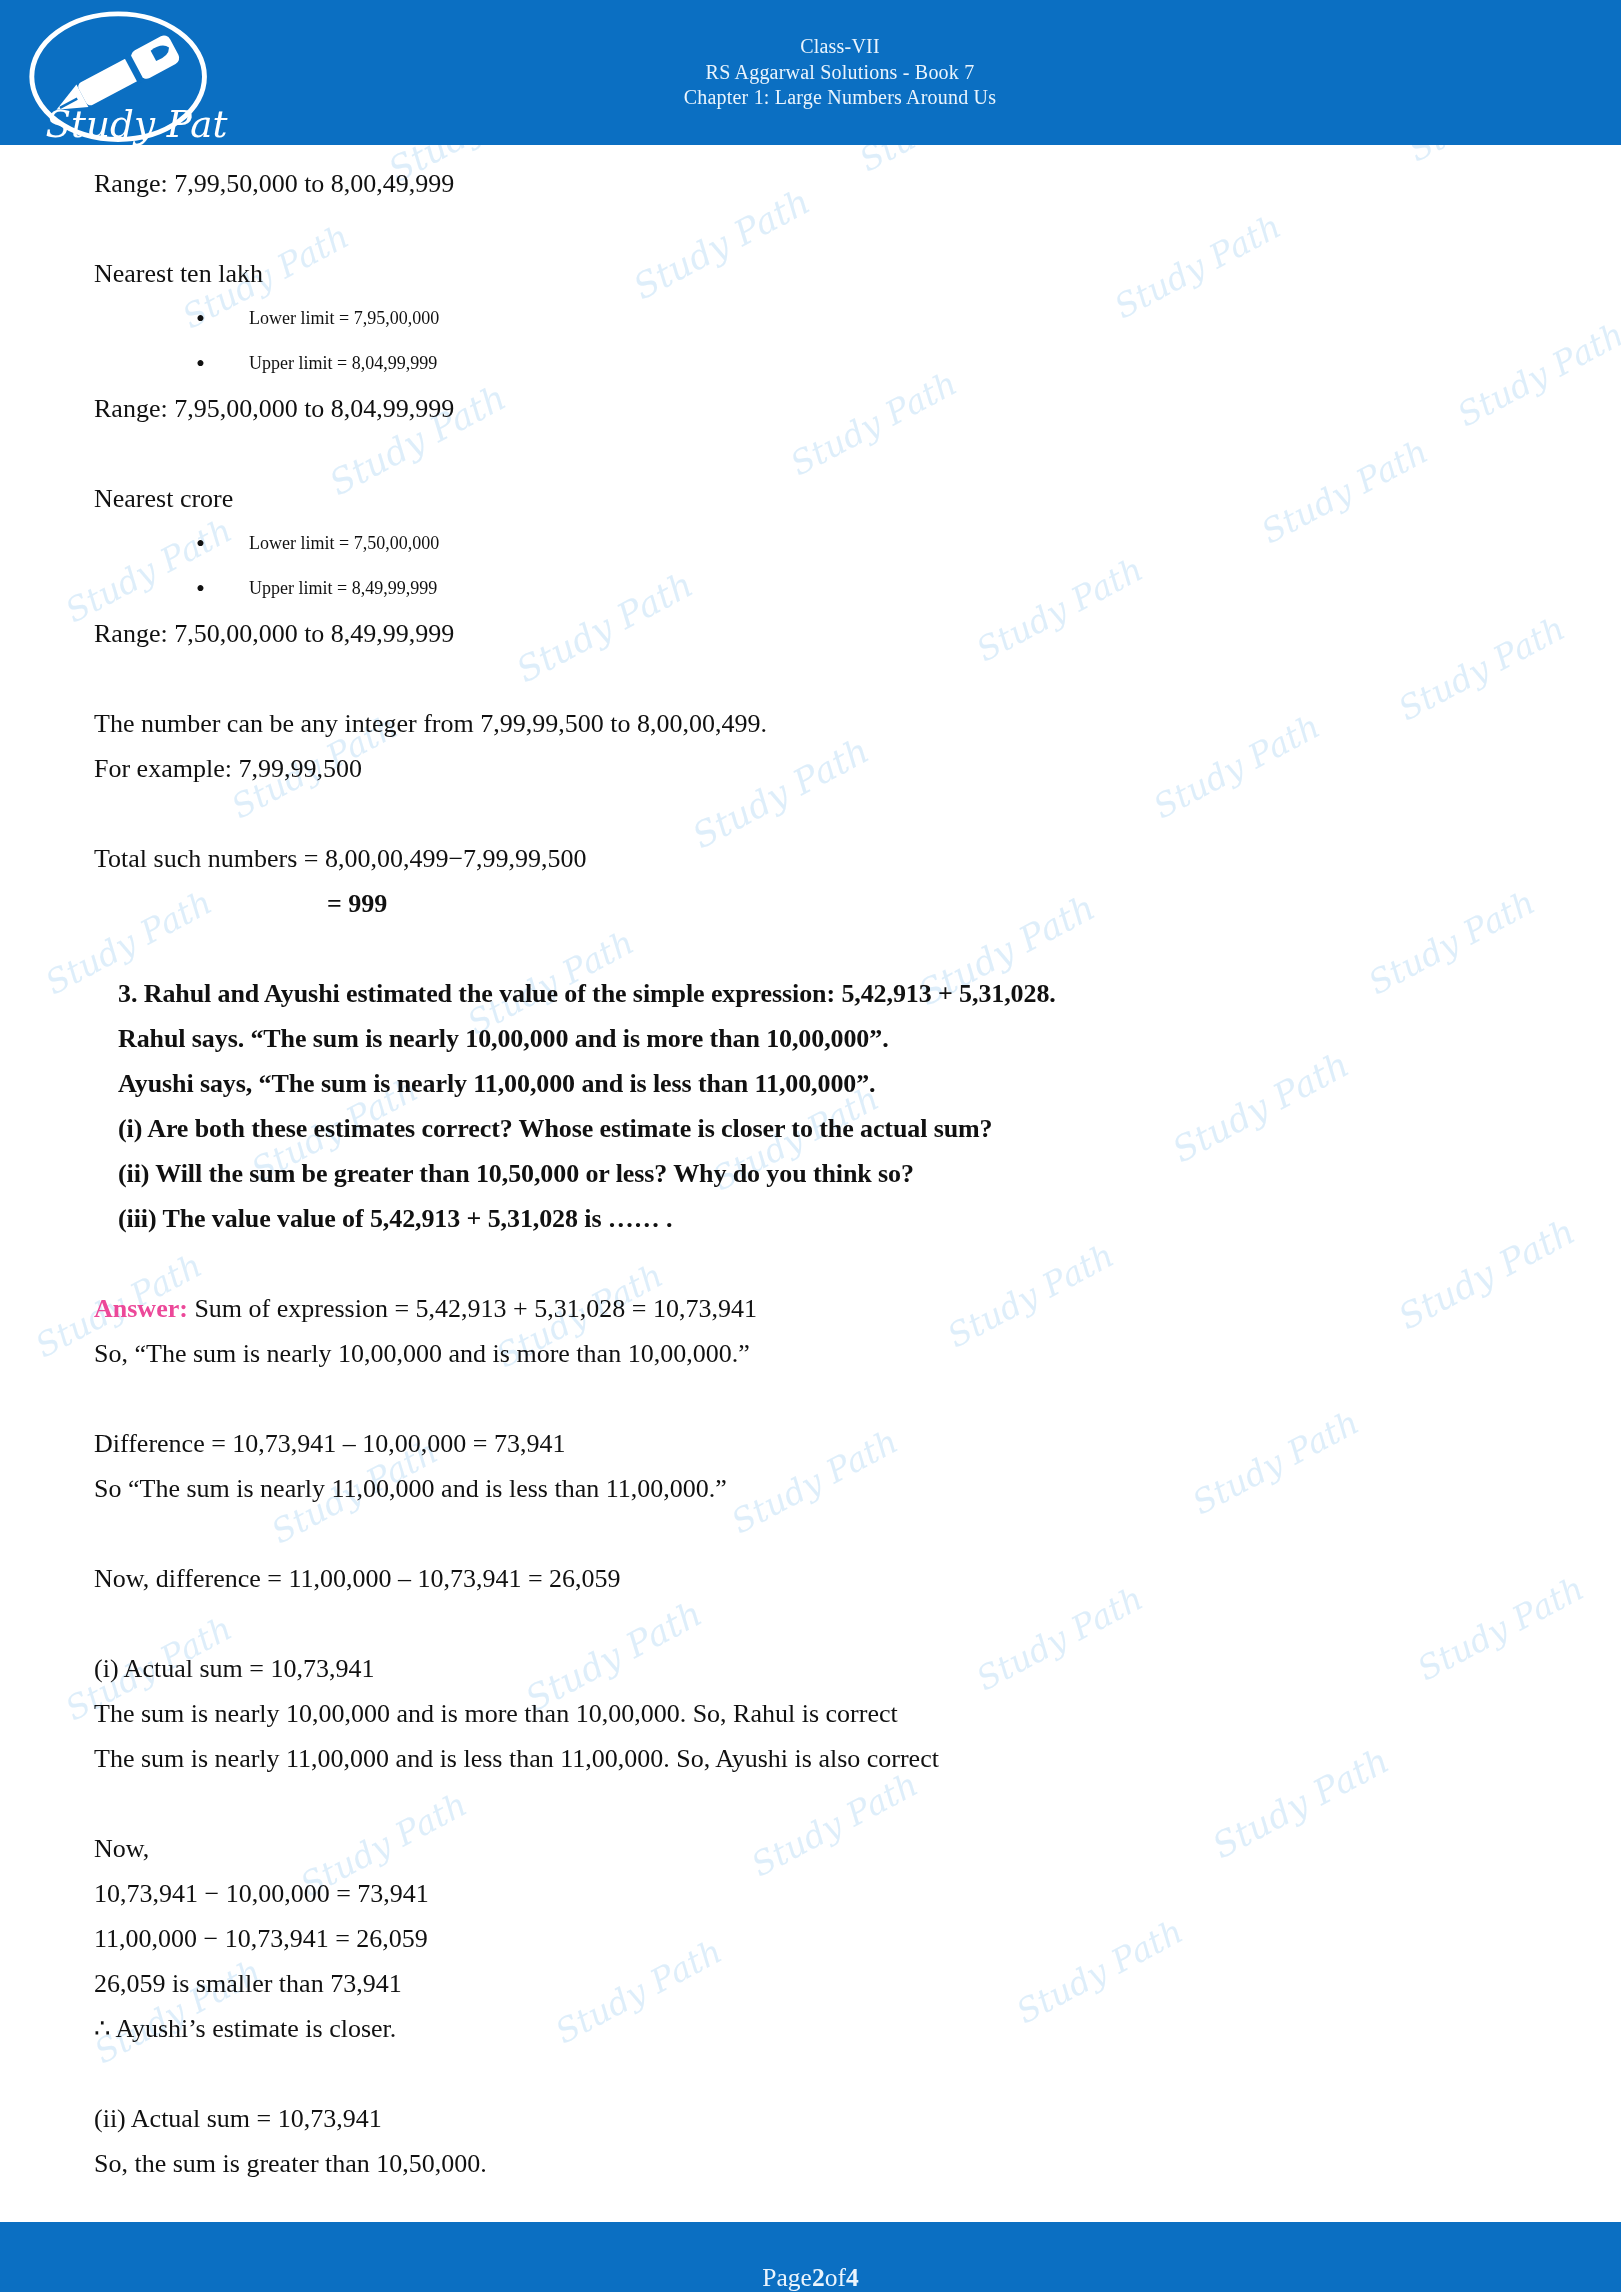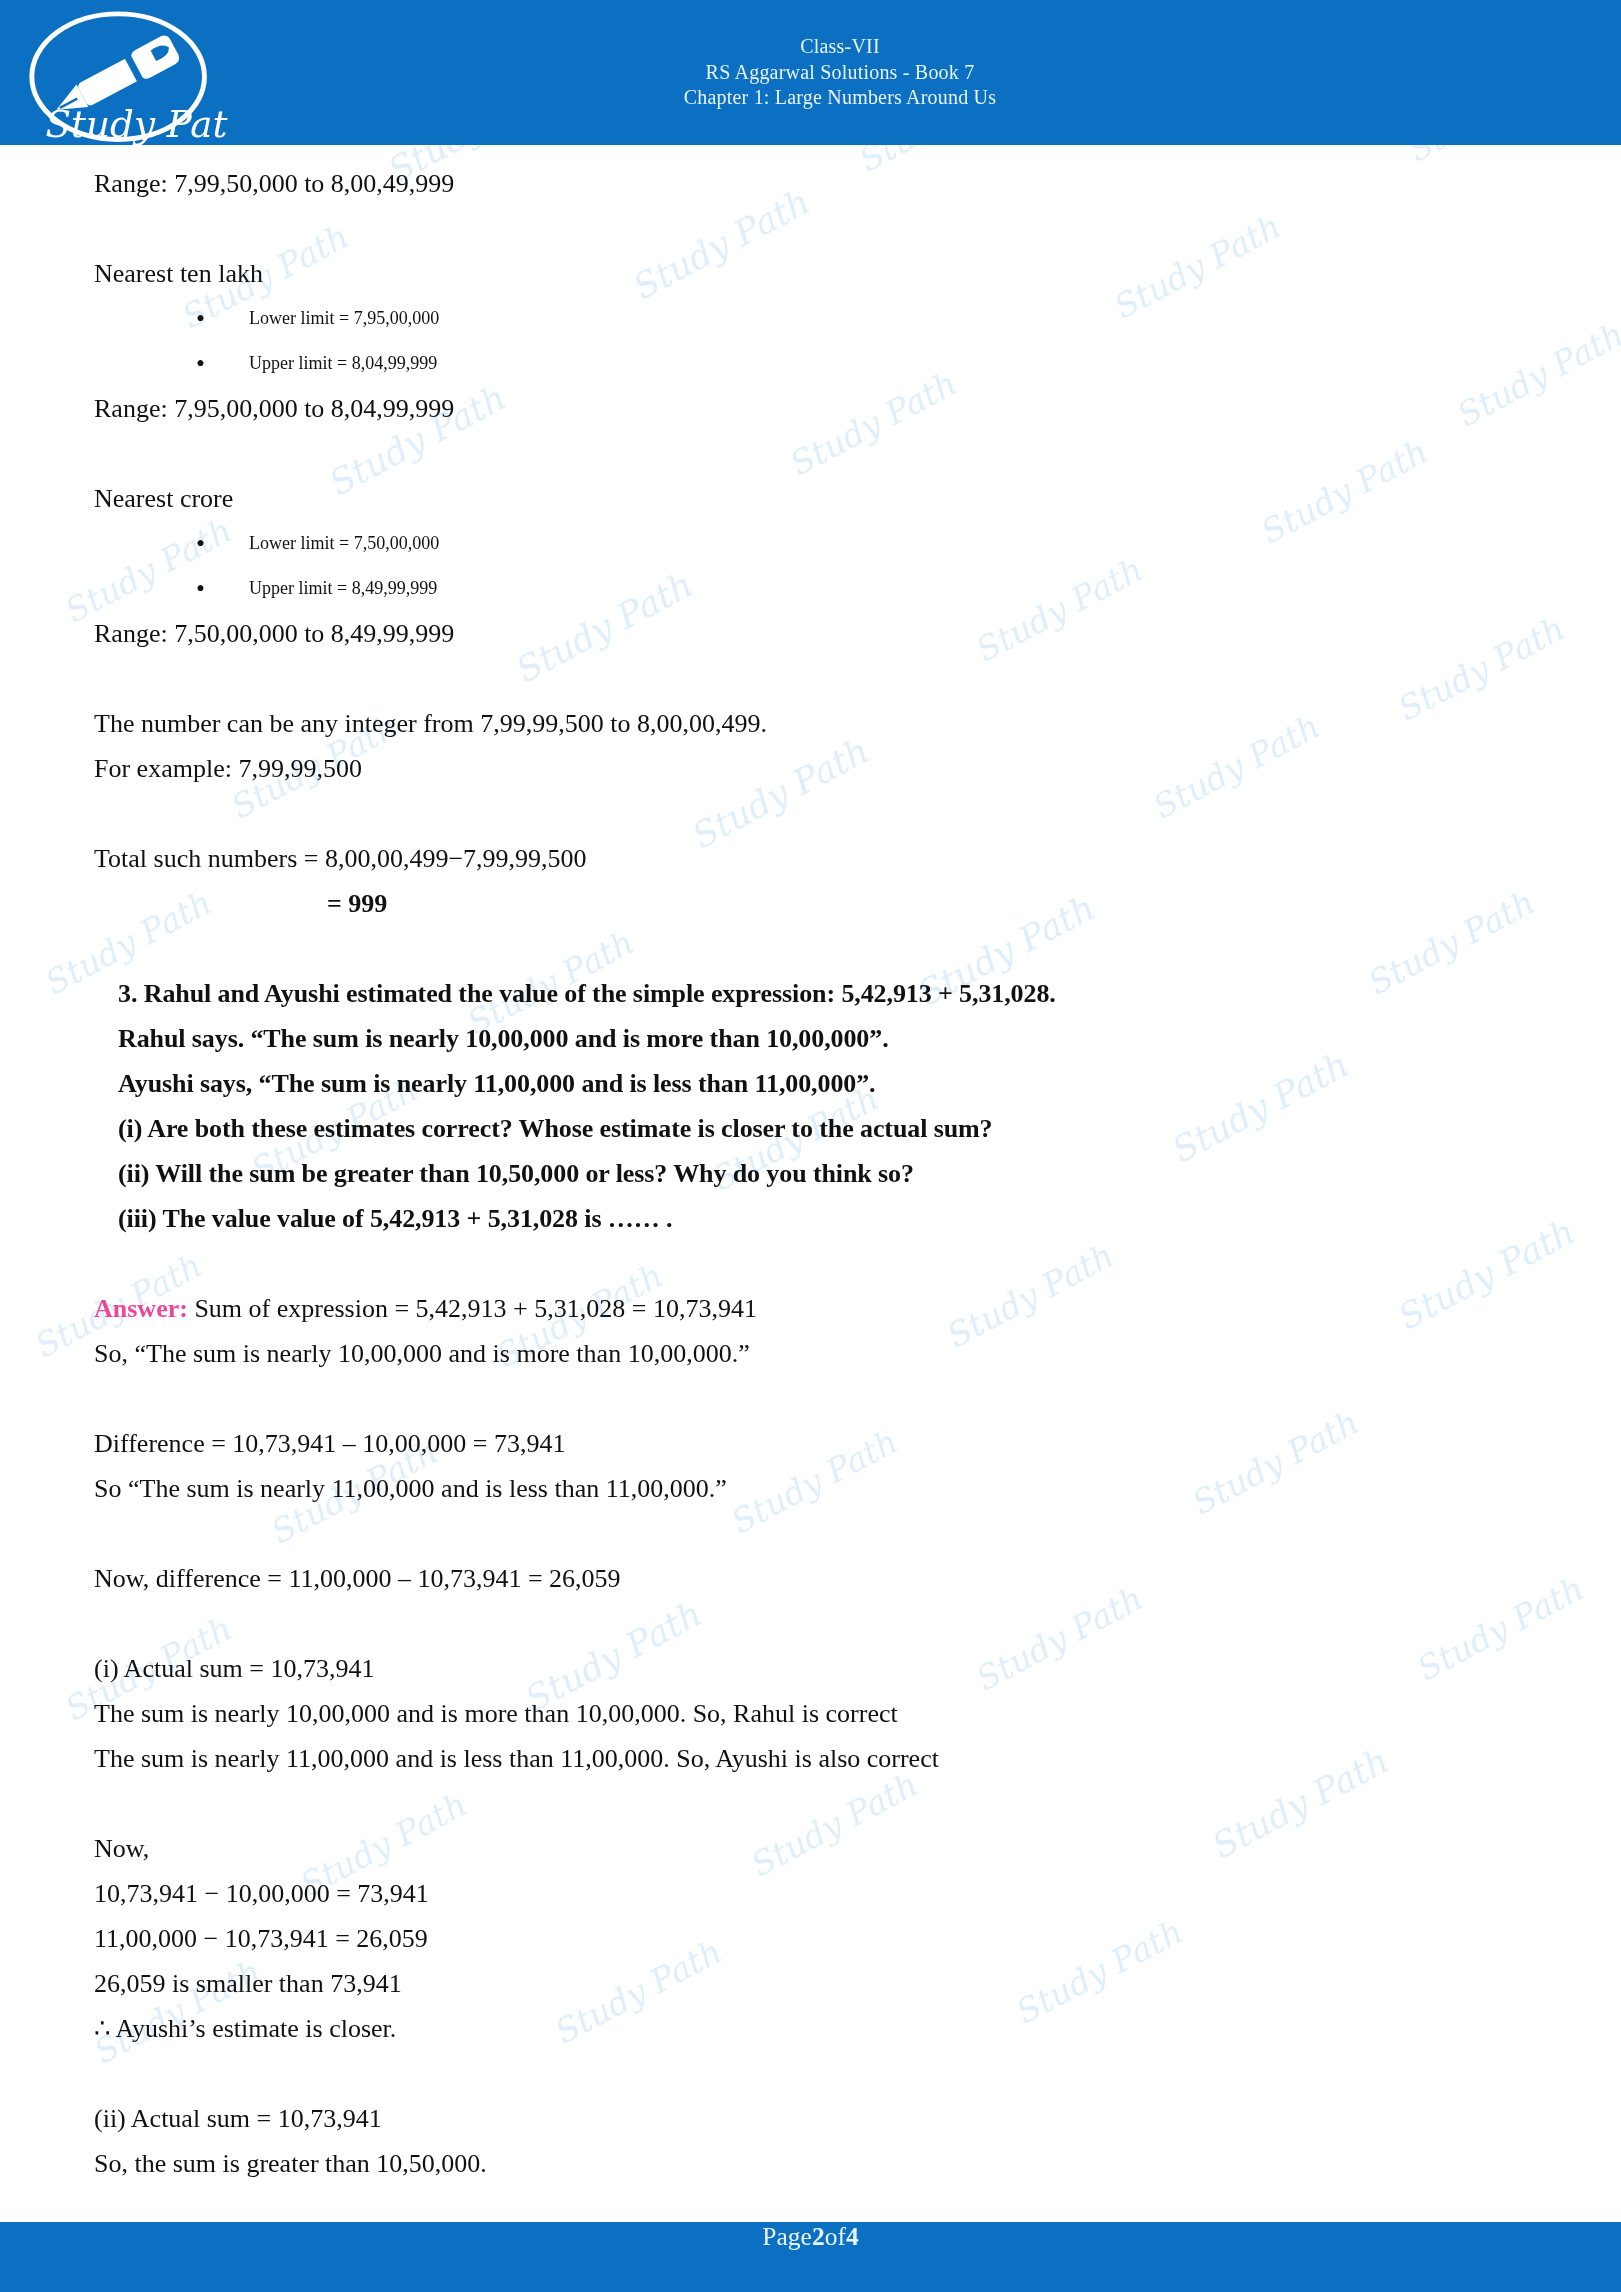--- a/index.html
+++ b/index.html
@@ -94,21 +94,21 @@
     color:#ec4899;
     font-weight:bold;
   }
 
   
   .footer{
     flex:0 0 auto;
     height:71px;
     background:#0b6fc2;
     color:#eaf4fd;
-    display:flex;align-items:flex-start;justify-content:center;
+    display:flex;align-items:flex-end;justify-content:center;
     font-size:25.5px;
     font-family:"Liberation Serif", serif;
     z-index:2;
   }
   .footer b{font-weight:bold;}
 
   
   .wm-layer{
     position:absolute;left:0;top:145px;
     width:1621px;height:2077px;

